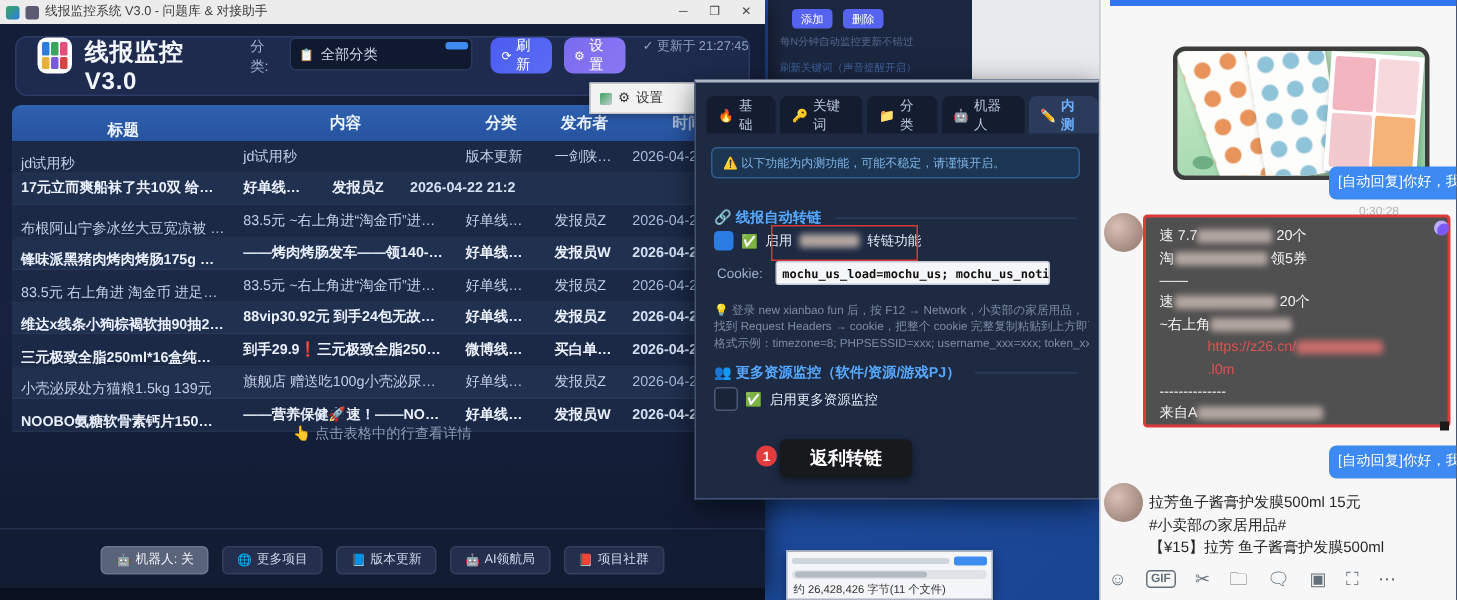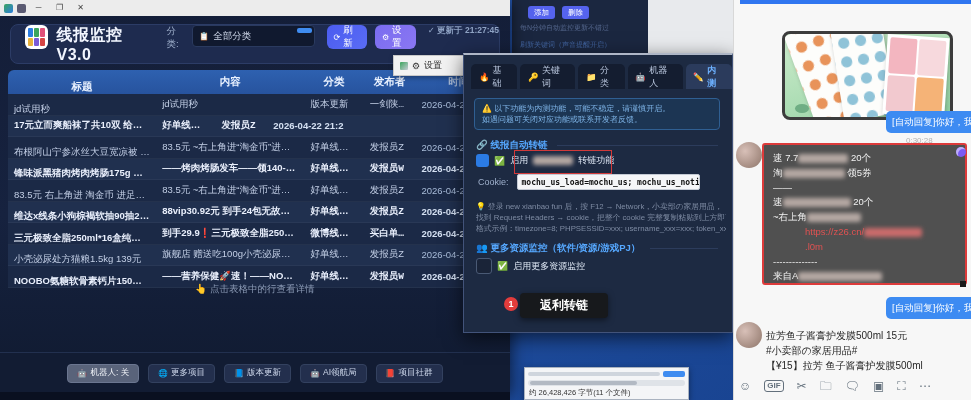--- a/index.html
+++ b/index.html
@@ -23,33 +23,33 @@
   .app-title{color:#f2f6ff;font-size:16px;font-weight:bold;margin-left:9px;letter-spacing:.5px;}
   .cat-label{color:#9fb0cc;font-size:9.5px;margin-left:13px;}
   .dropdown{position:relative;margin-left:6px;width:132px;height:22px;background:#10192f;border:1px solid #2a3a5f;
     border-radius:4px;display:flex;align-items:center;padding:0 6px;box-sizing:border-box;color:#cfd8ea;font-size:9.5px;gap:4px;}
   .dd-bar{position:absolute;right:2px;top:2px;width:15px;height:5px;border-radius:2px;background:#3f8cf0;}
   .btn{height:24px;border-radius:6px;display:flex;align-items:center;justify-content:center;gap:3px;
     color:#fff;font-size:9.5px;padding:0 7px;box-sizing:border-box;}
   .btn .bico{font-size:8px;}
   .btn-refresh{margin-left:12px;background:linear-gradient(135deg,#4b5cf0,#5a6cf5);}
   .btn-settings{margin-left:8px;background:linear-gradient(135deg,#7a6cf0,#8a77f2);}
-  .updated{color:#8fa3c4;font-size:8.5px;margin-left:12px;white-space:nowrap;font-weight:bold;}
+  .updated{color:#8fa3c4;font-size:8.5px;margin-left:12px;white-space:nowrap;}
   
   .table{position:absolute;left:8px;top:70px;width:494px;}
   .thead{display:flex;height:24px;background:linear-gradient(180deg,#2e61b0,#27539e);
     border-radius:6px 6px 0 0;align-items:center;color:#eaf2ff;font-weight:bold;font-size:10.5px;}
   .thead .cell{text-align:center;}
   .trow{display:flex;height:20.5px;align-items:center;font-size:9.5px;color:#c3cfe6;
     border-bottom:1px solid rgba(255,255,255,.045);}
   .trow:nth-child(odd){background:#1b2946;}
   .trow:nth-child(even){background:#20304f;}
   .trow.bold{font-weight:bold;color:#e9effc;}
   .cell{padding:0 6px;white-space:nowrap;overflow:hidden;text-overflow:ellipsis;box-sizing:border-box;}
-  .c-title{width:30%;margin-top:10px;}.c-content{width:30%;}.c-category{width:12%;}.c-publisher{width:10.5%;font-family:Liberation Mono, monospace;}.c-time{width:17.5%;color:#a9bcd9;}
+  .c-title{width:30%;margin-top:10px;}.c-content{width:30%;}.c-category{width:12%;}.c-publisher{width:10.5%;}.c-time{width:17.5%;color:#a9bcd9;}
   .trow.bold .c-time{color:#d4e0f2;}
   .hint{position:absolute;left:8px;top:283px;width:494px;text-align:center;color:#8b9ab5;font-size:9.5px;}
   .footer-bar{position:absolute;left:0;top:352px;width:510px;height:40px;background:#121c33;
     border-top:1px solid #22304f;display:flex;align-items:center;justify-content:center;gap:9px;}
   .pill{height:17px;border-radius:4px;background:#232f4d;border:1px solid #33415f;color:#cdd7ea;
     font-size:8.5px;display:flex;align-items:center;gap:3px;padding:0 9px;}
   .pill:first-child{background:#59637a;border-color:#6b7690;color:#f0f3f8;}
   .pill .picon{font-size:8px;}
   
   .frag-win{position:absolute;left:512px;top:0;width:136px;height:53px;background:#1b2740;overflow:hidden;}
@@ -89,21 +89,21 @@
   .tip-line{position:absolute;left:12px;width:250px;color:#7e8ba3;font-size:7.8px;white-space:nowrap;overflow:hidden;}
   .blur{display:inline-block;height:9px;background:#b4a7a2;border-radius:2px;filter:blur(2px);vertical-align:middle;}
   .blur.redb{background:#c96b6b;}
   
   .anno-box{position:absolute;left:520px;top:293px;width:88px;height:25px;background:#17191c;border-radius:4px;
     color:#fff;font-size:12px;font-weight:bold;display:flex;align-items:center;justify-content:center;
     box-shadow:0 2px 6px rgba(0,0,0,.5);}
   .anno-badge{position:absolute;left:504px;top:297px;width:14px;height:14px;border-radius:50%;background:#e23c3c;
     color:#fff;font-size:9px;font-weight:bold;display:flex;align-items:center;justify-content:center;}
   
-  .explorer{position:absolute;left:524px;top:367px;width:165px;height:33px;background:#f4f5f7;
+  .explorer{position:absolute;left:524px;top:367px;width:138px;height:33px;background:#f4f5f7;
     border:1px solid #aab3c0;box-sizing:border-box;box-shadow:0 2px 6px rgba(0,0,0,.4);}
   .exp-row1{height:8px;margin:2px 3px 0;display:flex;gap:3px;align-items:center;}
   .exp-ghost{flex:1;height:4px;background:#cfd5dd;border-radius:2px;}
   .exp-chip{width:22px;height:6px;background:#3f8cf0;border-radius:2px;}
   .exp-scroll{height:6px;margin:2px 3px;background:#dfe3e8;border-radius:3px;position:relative;}
   .exp-thumb{position:absolute;left:2px;top:1px;width:68%;height:4px;background:#b2b9c3;border-radius:2px;}
   .exp-status{font-size:7.5px;color:#333;padding:0 4px;white-space:nowrap;}
   .strip-bottom{position:absolute;left:0;top:392px;width:510px;height:8px;background:#0a1020;}
   
   .chat{position:absolute;left:733px;top:0;width:238px;height:400px;background:#f7f7f7;
@@ -147,20 +147,21 @@
     <div class="frag-btn" style="left:50px;">删除</div>
     <div class="frag-line" style="top:23px;">每N分钟自动监控更新不错过</div>
     <div class="frag-line" style="top:40px;color:#41639e;">刷新关键词（声音提醒开启）</div>
   </div>
   <div class="frag-side"></div>
 
   <div class="main-win">
     <div class="titlebar">
       <span class="app-ico"></span>
       <span class="app-ico2"></span>
+      <span class="t-text">线报监控系统 V3.0 - 问题库 &amp; 对接助手</span>
       <span class="win-btn">─</span>
       <span class="win-btn">❐</span>
       <span class="win-btn close">✕</span>
     </div>
 
     <div class="hdr-card">
       <div class="app-logo">
         <i style="background:#2d7de0;"></i>
           <i style="background:#3ba55d;"></i>
           <i style="background:#e0507a;"></i>
@@ -311,21 +312,20 @@
           <div class="">机器人</div>
         </div>
         <div class="dtab active">
           <div class="tico">✏️</div>
           <div class="">内测</div>
         </div>
       </div>
 
     <div class="warn-box">
       <div>⚠️ 以下功能为内测功能，可能不稳定，请谨慎开启。</div>
-      <div>如遇问题可关闭对应功能或联系开发者反馈。</div>
     </div>
 
     <div class="sec-title" style="top:84px;">🔗 线报自动转链</div>
 
     <div class="chk-row" style="top:99px;">
       <span class="chk-sq"></span>
       <span class="chk-ok">✅</span>
       <span>启用</span>
       <span class="blur" style="width:40px;"></span>
       <span>转链功能</span>

